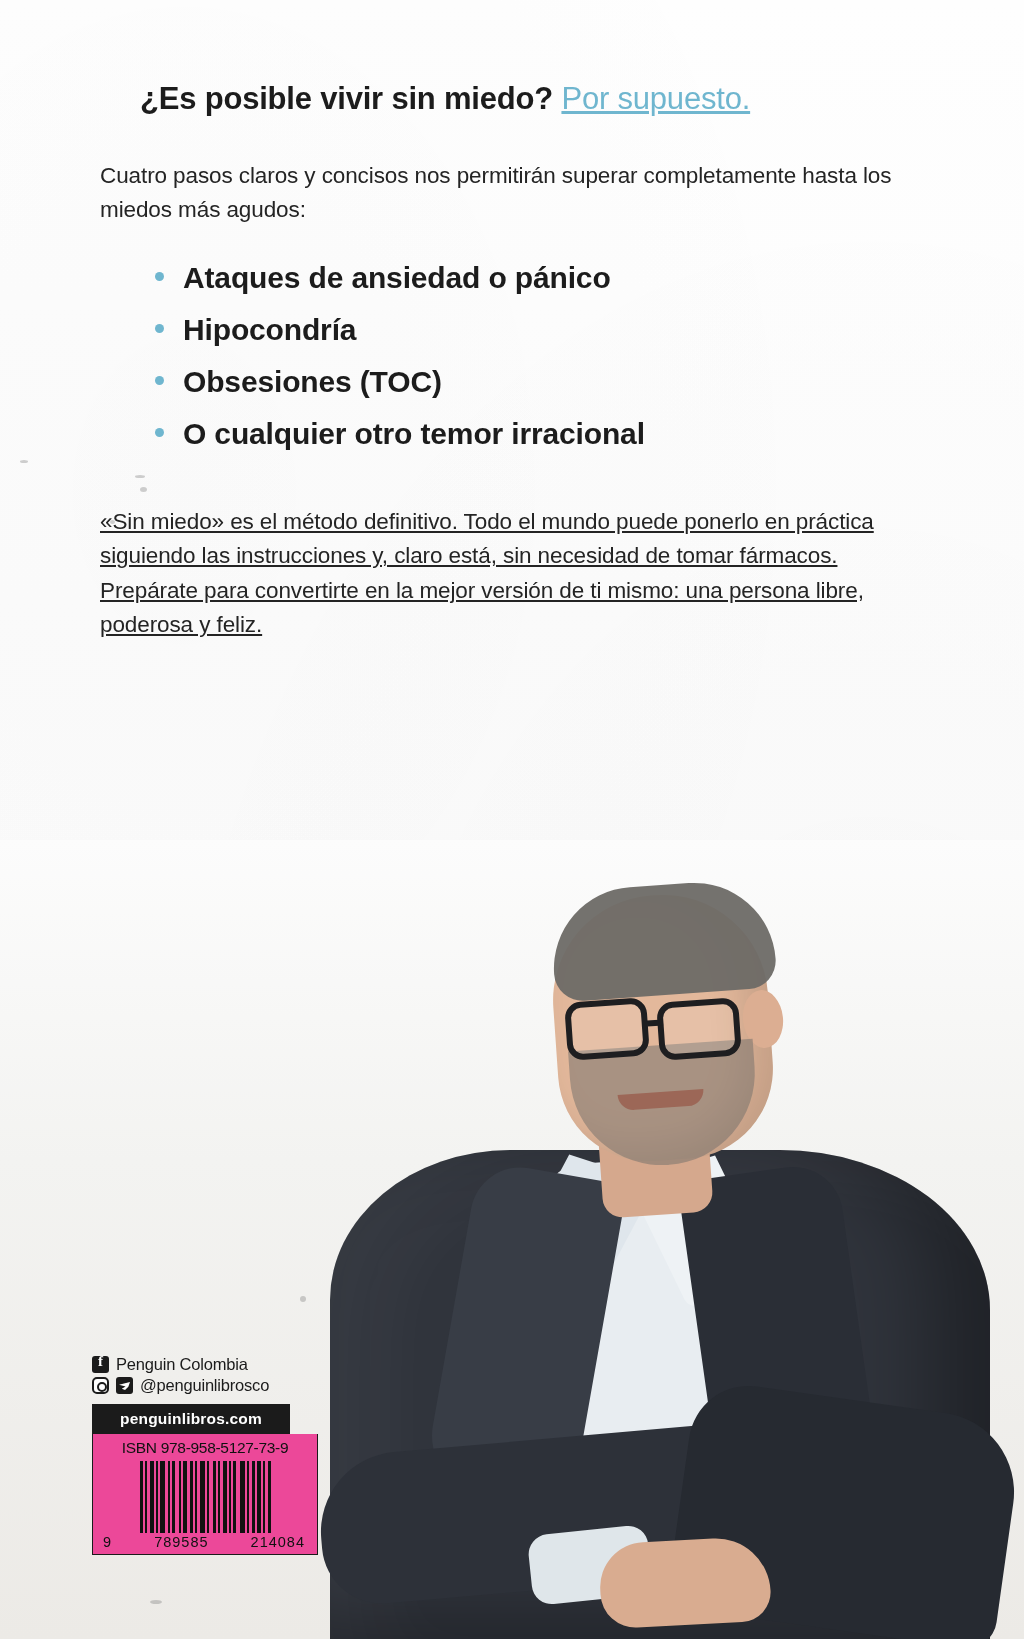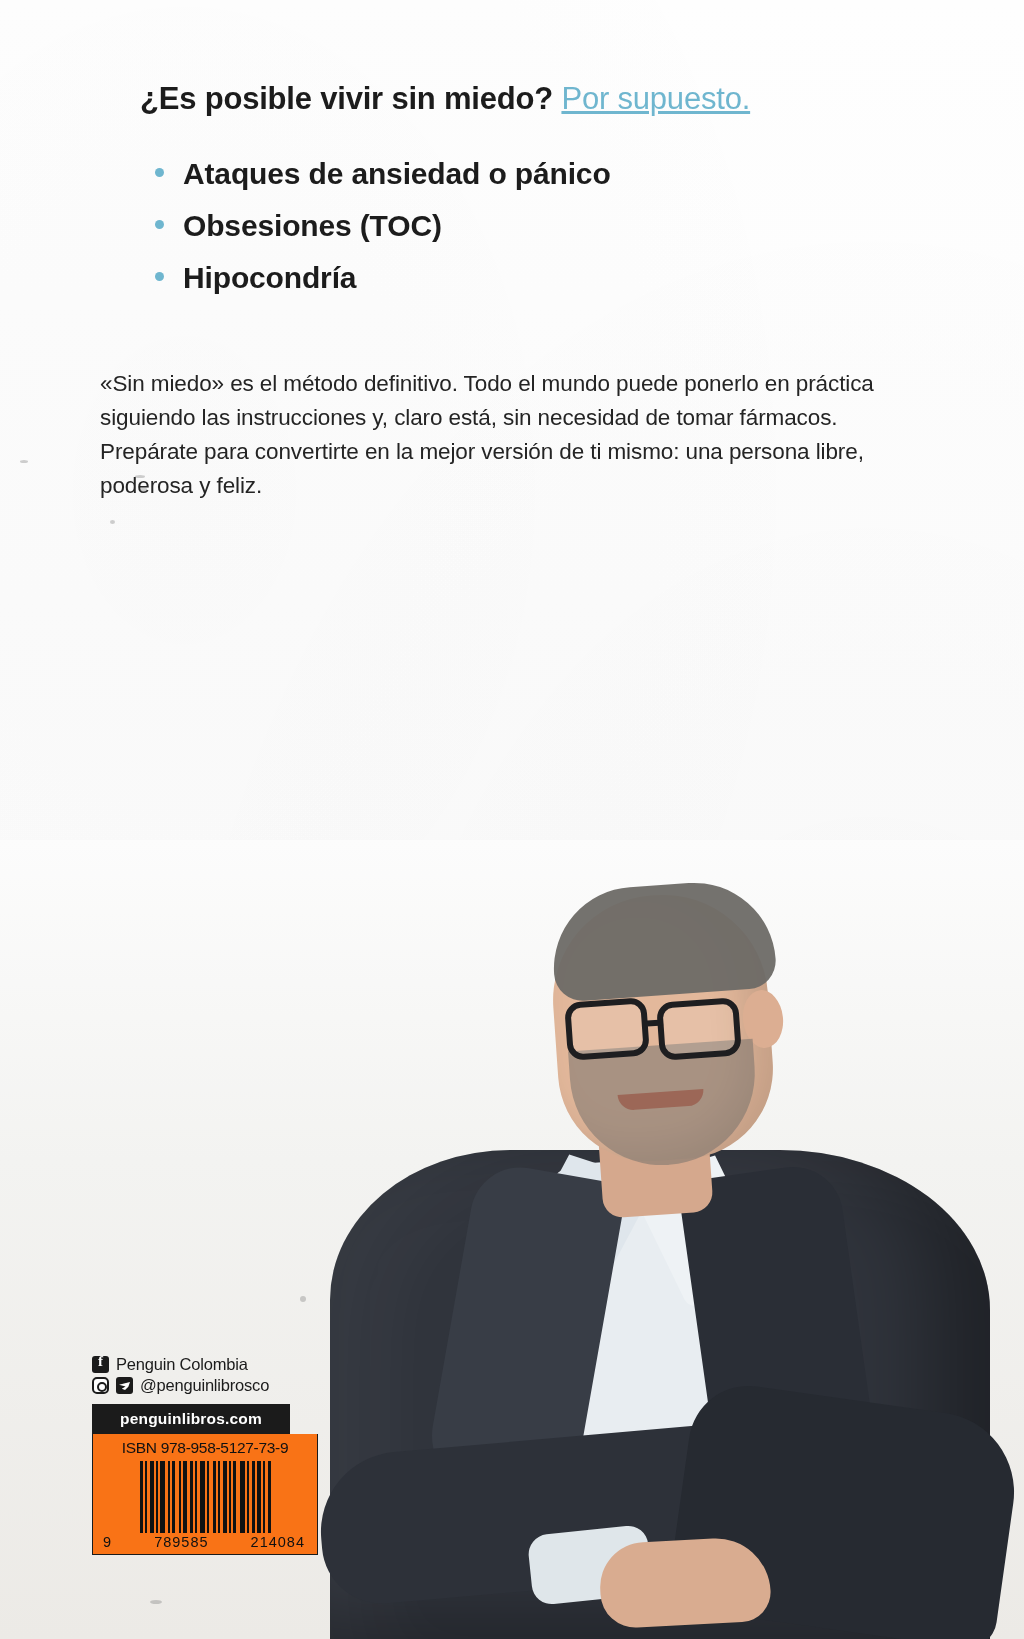--- a/index.html
+++ b/index.html
@@ -65,21 +65,21 @@
 
   
   .para {
     font-size: 22.5px;
     font-weight: normal;
     line-height: 1.52;
     color: #242424;
     letter-spacing: -0.1px;
   }
   .para-steps { margin-bottom: 36px; }
-  .para-final { margin-top: 52px; }
+  .para-final { margin-top: 34px; text-decoration: underline; }
 
   
   .bullets {
     list-style: none;
     margin: 0 0 0 55px;
   }
   .bullets li {
     position: relative;
     font-size: 30px;
     font-weight: bold;
@@ -372,21 +372,21 @@
     justify-content: center;
     font-size: 15.5px;
     font-weight: bold;
     letter-spacing: 0.2px;
   }
   .isbn-box {
     width: 226px;
     border: 1.6px solid #1b1b1b;
     border-top: none;
     padding: 5px 0 4px 0;
-    background: #f97316;
+    background: #ec4899;
   }
   .isbn-text {
     font-size: 15.5px;
     color: #111;
     text-align: center;
     letter-spacing: -0.3px;
     margin-bottom: 4px;
   }
   .barcode {
     display: flex;
@@ -421,25 +421,27 @@
   <div class="paper-noise"></div>
 
   <div class="content">
 
     <h1 class="headline">
       <span>¿Es posible vivir sin miedo?</span>
       <span class="accent">Por supuesto.</span>
     </h1>
 
 
+    <p class="para para-steps">Cuatro pasos claros y concisos nos permitirán superar completamente hasta los miedos más agudos:</p>
 
     <ul class="bullets">
       <li>Ataques de ansiedad o pánico</li>
+      <li>Hipocondría</li>
       <li>Obsesiones (TOC)</li>
-      <li>Hipocondría</li>
+      <li>O cualquier otro temor irracional</li>
     </ul>
 
     <p class="para para-final">«Sin miedo» es el método definitivo. Todo el mundo puede ponerlo en práctica siguiendo las instrucciones y, claro está, sin necesidad de tomar fármacos. Prepárate para convertirte en la mejor versión de ti mismo: una persona libre, poderosa y feliz.</p>
   </div>
 
   <div class="photo-area">
     <div class="photo-bg"></div>
     <div class="person">
       <div class="torso"></div>
       <div class="shirt"></div>

